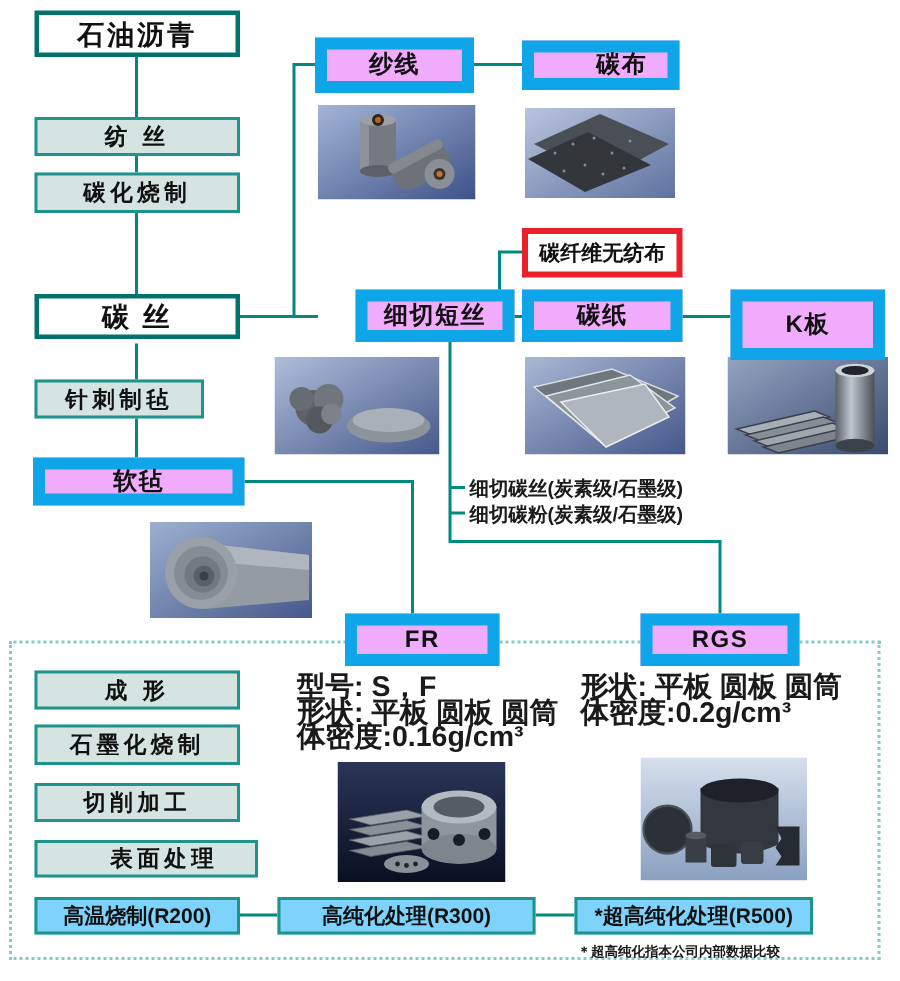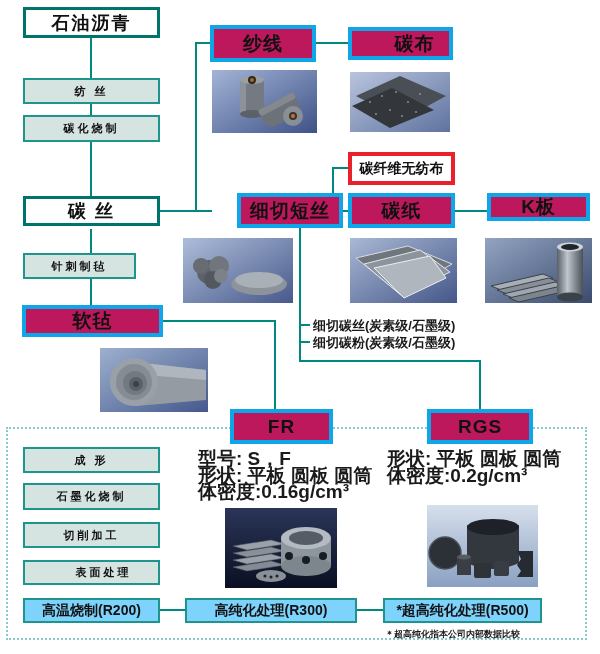--- a/index.html
+++ b/index.html
@@ -4,23 +4,23 @@
 <style>
   html,body{margin:0;padding:0;background:#ffffff;}
   #stage{
     position:relative;width:600px;height:654px;background:#ffffff;overflow:hidden;
     font-family:"Liberation Sans","DejaVu Sans",sans-serif;color:#111;
   }
   .abs{position:absolute;box-sizing:border-box;}
   .flow-box{display:flex;align-items:center;justify-content:center;
     font-weight:bold;color:#111;text-align:center;white-space:nowrap;}
   .box-major{border:3px solid #00736d;background:#ffffff;font-size:18px;letter-spacing:2px;z-index:4;}
-  .box-step{border:2px solid #1d948c;background:#d5e4e1;font-size:11px;letter-spacing:3px;z-index:4;}
+  .box-step{border:2px solid #1d948c;background:#d5e4e1;font-size:15px;letter-spacing:3px;z-index:4;}
   .box-step-l{border:2px solid #1d948c;background:#7dd3fc;font-size:14px;letter-spacing:0px;z-index:4;}
-  .box-red{border:4px solid #0ea5e9;background:#be185d;font-size:19px;letter-spacing:1px;z-index:4;}
+  .box-red{border:8px solid #0ea5e9;background:#f0abfc;font-size:16px;letter-spacing:1px;z-index:4;}
   .box-red-sm{border:4px solid #e8212b;background:#ffffff;font-size:14px;letter-spacing:0;z-index:4;}
   .spec{font-size:19px;font-weight:bold;line-height:16.5px;color:#1a1a1a;z-index:4;white-space:nowrap;}
   .branch-label{font-size:13px;font-weight:bold;color:#1a1a1a;z-index:4;white-space:nowrap;}
   .footnote{font-size:9px;font-weight:bold;color:#1a1a1a;z-index:4;white-space:nowrap;}
   .photo{z-index:3;display:block;}
   #wires{position:absolute;left:0;top:0;z-index:2;pointer-events:none;}
   #dashed-zone{border:2px dotted #82cdc9;z-index:1;}
 </style>
 </head>
 <body>
@@ -56,31 +56,31 @@
   <div class="abs flow-box box-step" style="left:23px;top:115px;width:137px;height:27px;">碳化烧制</div>
   <div class="abs flow-box box-major" style="left:23px;top:196px;width:137px;height:30px;">碳 丝</div>
   <div class="abs flow-box box-step" style="left:23px;top:253px;width:113px;height:26px;">针刺制毡</div>
   <div class="abs flow-box box-red" style="left:22px;top:305px;width:141px;height:32px;">软毡</div>
 
   <div class="abs flow-box box-red" style="left:210px;top:25px;width:106px;height:37px;">纱线</div>
   <div class="abs flow-box box-red" style="left:348px;top:27px;width:105px;height:33px;padding-left:28px;">碳布</div>
   <div class="abs flow-box box-red" style="left:212px;top:193px;width:106px;height:35px;margin-left:25px;">细切短丝</div>
   <div class="abs flow-box box-red-sm" style="left:348px;top:152px;width:107px;height:33px;">碳纤维无纺布</div>
   <div class="abs flow-box box-red" style="left:348px;top:193px;width:107px;height:35px;">碳纸</div>
-  <div class="abs flow-box box-red" style="left:487px;top:193px;width:103px;height:28px;">K板</div>
+  <div class="abs flow-box box-red" style="left:487px;top:193px;width:103px;height:47px;">K板</div>
   <div class="abs flow-box box-red" style="left:230px;top:409px;width:103px;height:35px;">FR</div>
   <div class="abs flow-box box-red" style="left:427px;top:409px;width:106px;height:35px;">RGS</div>
 
   <div class="abs branch-label" style="left:313px;top:317px;">细切碳丝(炭素级/石墨级)</div>
   <div class="abs flow-box box-step" style="left:23px;top:447px;width:137px;height:26px;">成 形</div>
 
   <div class="abs branch-label" style="left:313px;top:334px;">细切碳粉(炭素级/石墨级)</div>
   <div class="abs flow-box box-step" style="left:23px;top:483px;width:137px;height:27px;">石墨化烧制</div>
   <div class="abs flow-box box-step" style="left:23px;top:522px;width:137px;height:26px;">切削加工</div>
-  <div class="abs flow-box box-step" style="left:23px;top:560px;width:137px;height:25px;padding-left:24px;">表面处理</div>
+  <div class="abs flow-box box-step" style="left:23px;top:560px;width:149px;height:25px;padding-left:24px;">表面处理</div>
   <div class="abs flow-box box-step-l" style="left:23px;top:598px;width:137px;height:25px;">高温烧制(R200)</div>
   <div class="abs flow-box box-step-l" style="left:185px;top:598px;width:172px;height:25px;">高纯化处理(R300)</div>
   <div class="abs flow-box box-step-l" style="left:383px;top:598px;width:159px;height:25px;">*超高纯化处理(R500)</div>
   <div class="abs footnote" style="left:385px;top:628px;">＊超高纯化指本公司内部数据比较</div>
 
   <div class="abs spec" style="left:198px;top:451px;">
     <div>型号: S，F</div>
     <div>形状: 平板 圆板 圆筒</div>
     <div>体密度:0.16g/cm³</div>
   </div>

